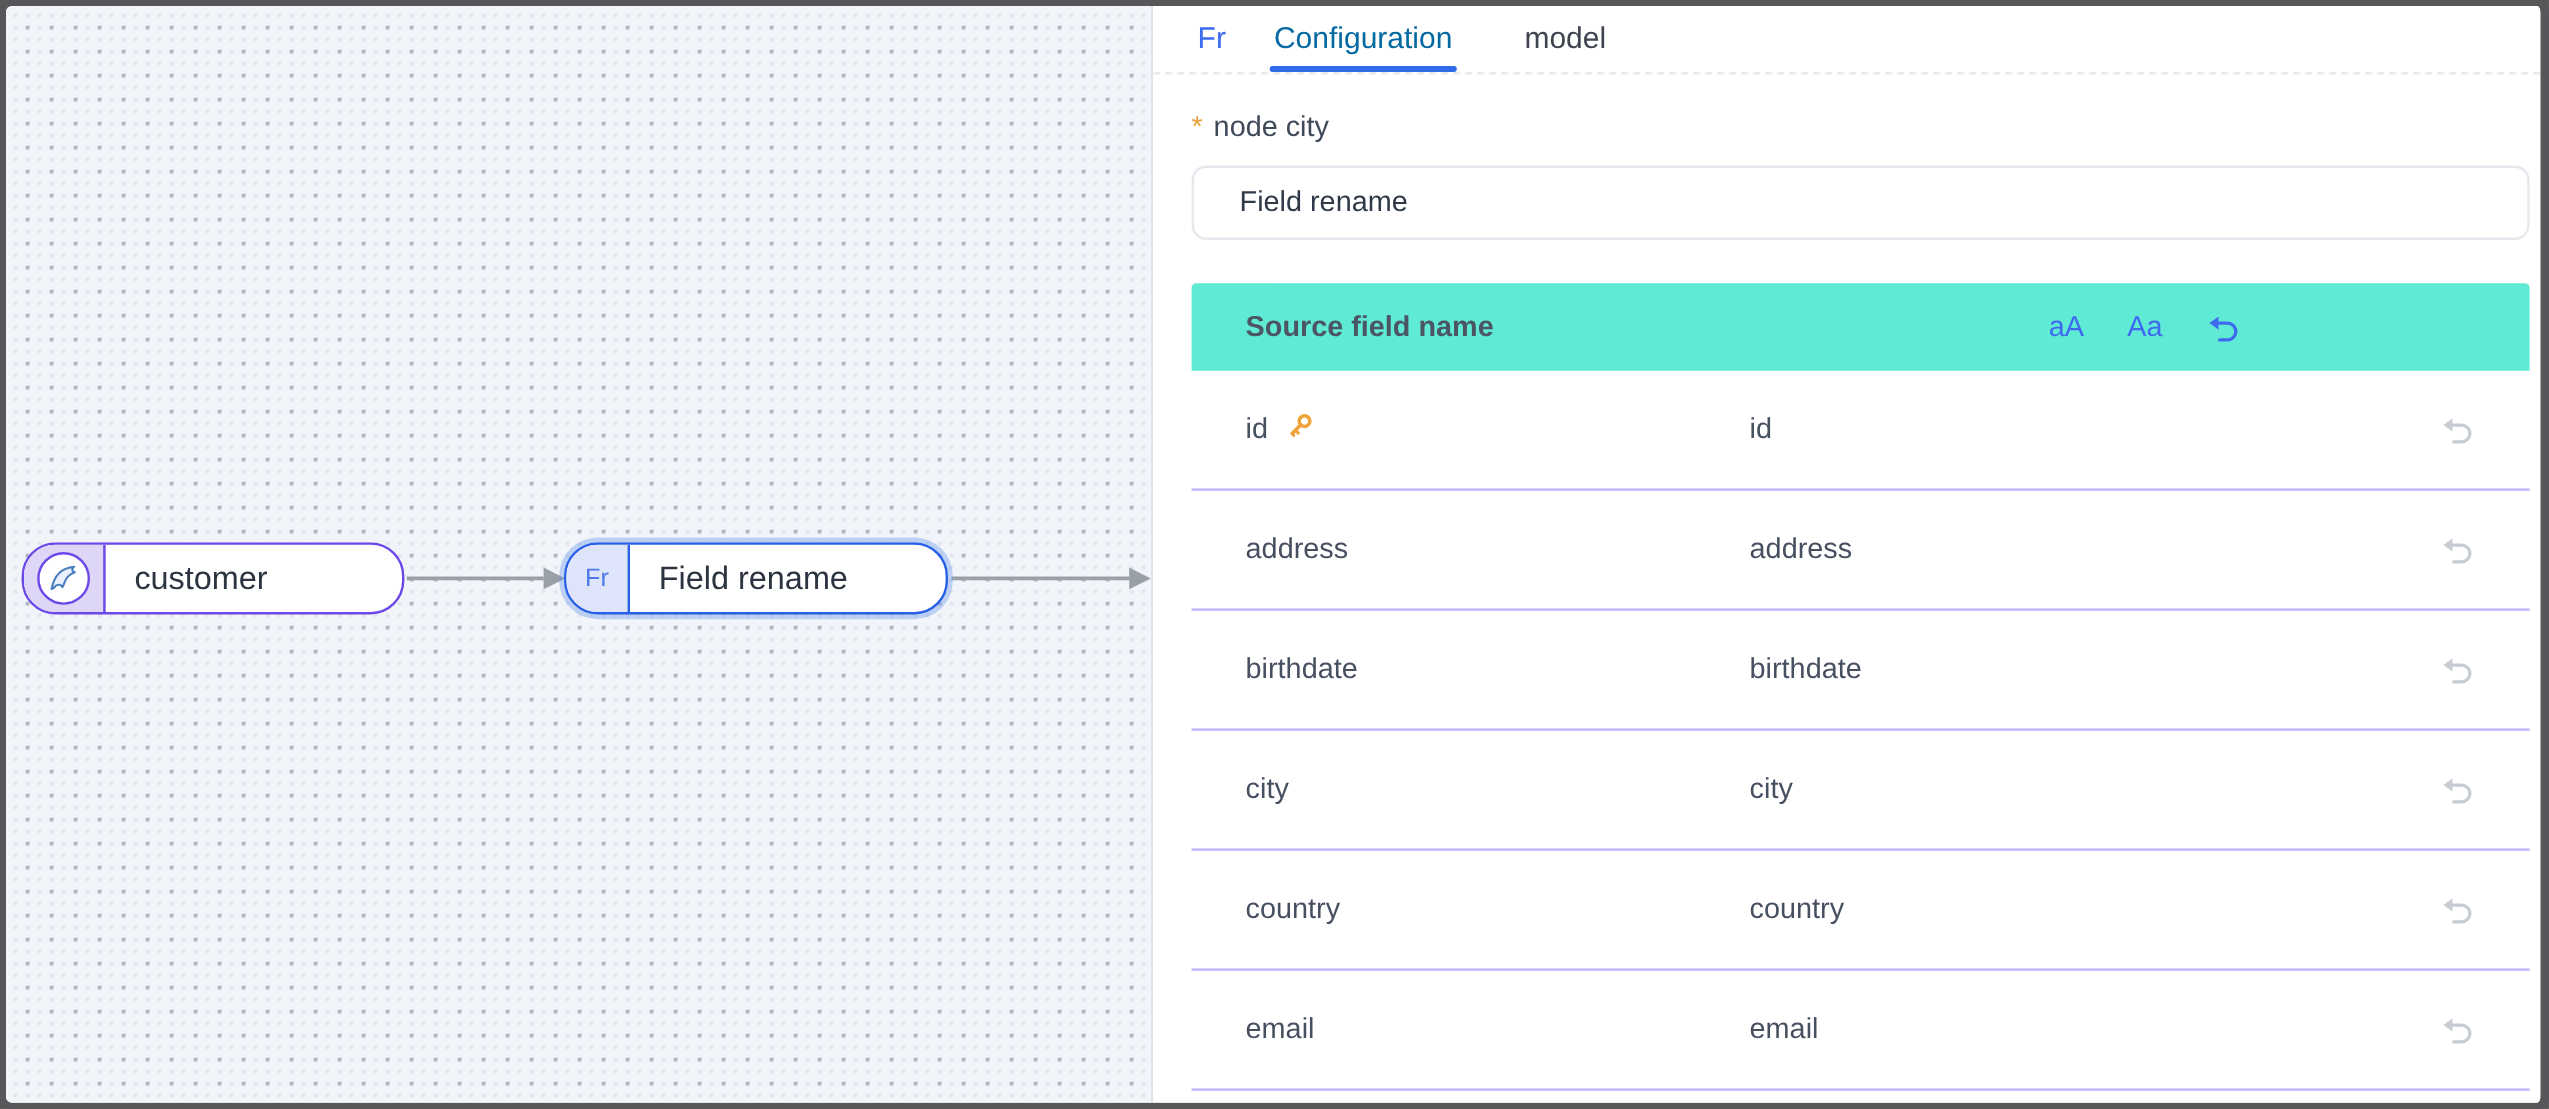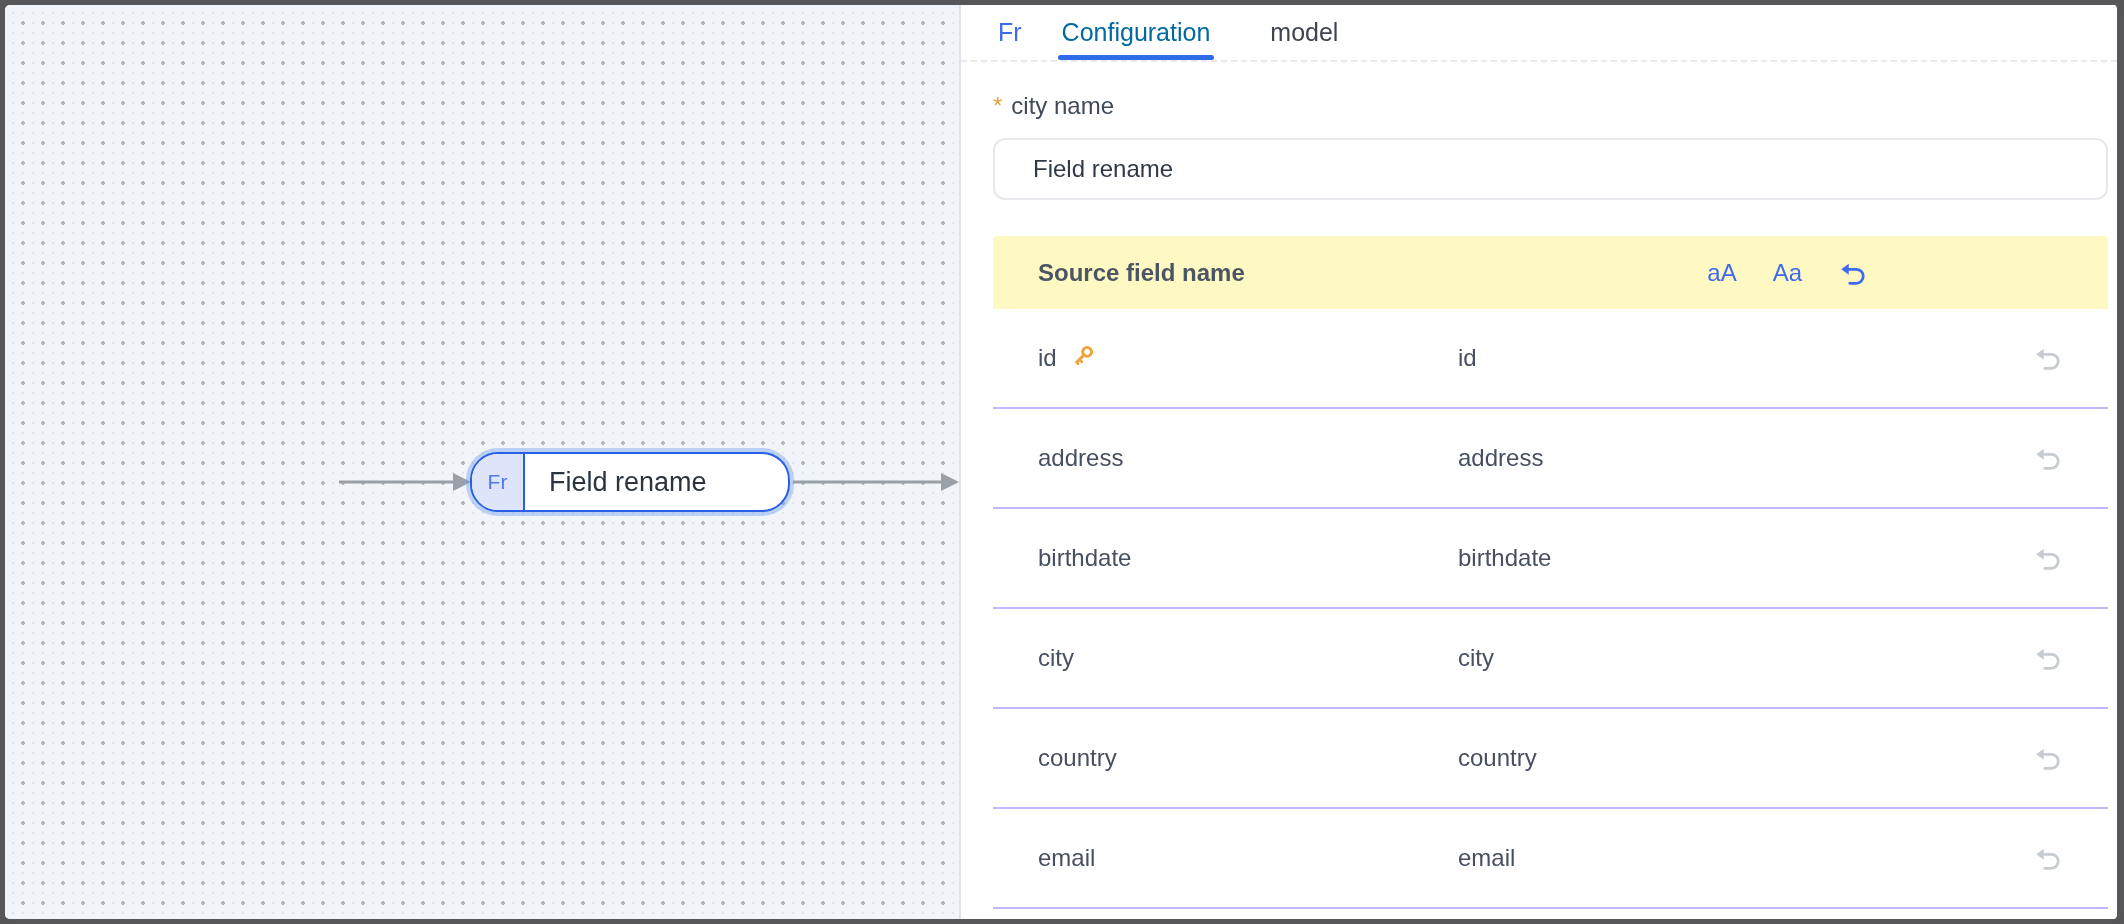--- a/index.html
+++ b/index.html
@@ -56,21 +56,21 @@
     font-size:24px; color:#3f4a58; font-weight:500; }
   .req { color:#e9a23b; margin-right:9px; font-size:24px; }
   .name-input {
     margin-top:18px; width:100%; height:62px; border:2px solid #e6e8ed; border-radius:12px;
     padding:0 20px 0 38px; font-size:24px; color:#2f3947; outline:none; background:#fff;
     font-family:inherit;
   }
   
   .rename-table { margin-top:36px; }
   .t-row { display:grid; grid-template-columns:465px 1fr 195px; align-items:center; }
-  .t-head { height:73px; background:#fef9c3; border-radius:4px 4px 0 0; }
+  .t-head { height:73px; background:#5eead4; border-radius:4px 4px 0 0; }
   .t-head .c-source, .t-head .c-target { font-weight:700; color:#4b5563; font-size:24px; }
   .c-source { padding-left:45px; display:flex; align-items:center; }
   .c-target { font-size:24px; color:#475060; }
   .c-source .cell-text { font-size:24px; color:#475060; }
   .t-head .c-source { color:#4b5563; }
   .c-tools { display:flex; align-items:center; justify-content:flex-end; gap:36px; padding-right:45px; }
   .case-btn { font-size:24px; color:#3f6af0; cursor:pointer; background:none; border:none;
     font-family:inherit; }
   .undo-btn { background:none; border:none; cursor:pointer; display:flex; align-items:center; }
   .undo-blue { color:#3f6af0; }
@@ -85,20 +85,32 @@
 <div class="frame">
 
   <div class="canvas">
     <svg class="edges" width="954" height="914">
       <line x1="334" y1="477" x2="448" y2="477" stroke="#9aa0a8" stroke-width="3"></line>
       <polygon points="448,468 466,477 448,486" fill="#9aa0a8"></polygon>
       <line x1="788" y1="477" x2="936" y2="477" stroke="#9aa0a8" stroke-width="3"></line>
       <polygon points="936,468 954,477 936,486" fill="#9aa0a8"></polygon>
     </svg>
 
+    <div class="node node-customer">
+      <div class="node-iconbox">
+        <div class="db-circle">
+          <svg width="30" height="30" viewBox="0 0 24 24">
+            <path d="M4 19 C5.5 10.5 10.5 5 19 4.2 C17.2 5.6 17.5 7.5 19.5 7.9
+                     C17.4 8.6 15.9 9.6 14.7 11 C12.3 13.8 12.2 16.6 11.2 17.8
+                     C10.2 15.6 7.4 15.8 5.8 17.9 C5.2 18.6 4.6 19 4 19 Z" fill="#e8f1fb" stroke="#4a7fc1" stroke-width="1.4" stroke-linejoin="round"></path>
+          </svg>
+        </div>
+      </div>
+      <div class="node-label">customer</div>
+    </div>
 
     <div class="node node-fr">
       <div class="node-iconbox">
         <span class="fr-badge">Fr</span>
       </div>
       <div class="node-label">Field rename</div>
     </div>
   </div>
 
   <div class="divider"></div>
@@ -107,21 +119,21 @@
 
     <div class="tabbar">
       <span class="tab-prefix">Fr</span>
       <div class="tab active">Configuration</div>
       <div class="tab">model</div>
     </div>
 
     <div class="panel-body">
       <div class="field-label">
         <span class="req">*</span>
-        <span>city name</span>
+        <span>node city</span>
       </div>
 
       <input class="name-input" type="text" value="Field rename" style="">
 
       <div class="rename-table">
         <div class="t-row t-head">
           <div class="c-source">Source field name</div>
           <div class="c-tools">
             <button class="case-btn">aA</button>
             <button class="case-btn">Aa</button>

